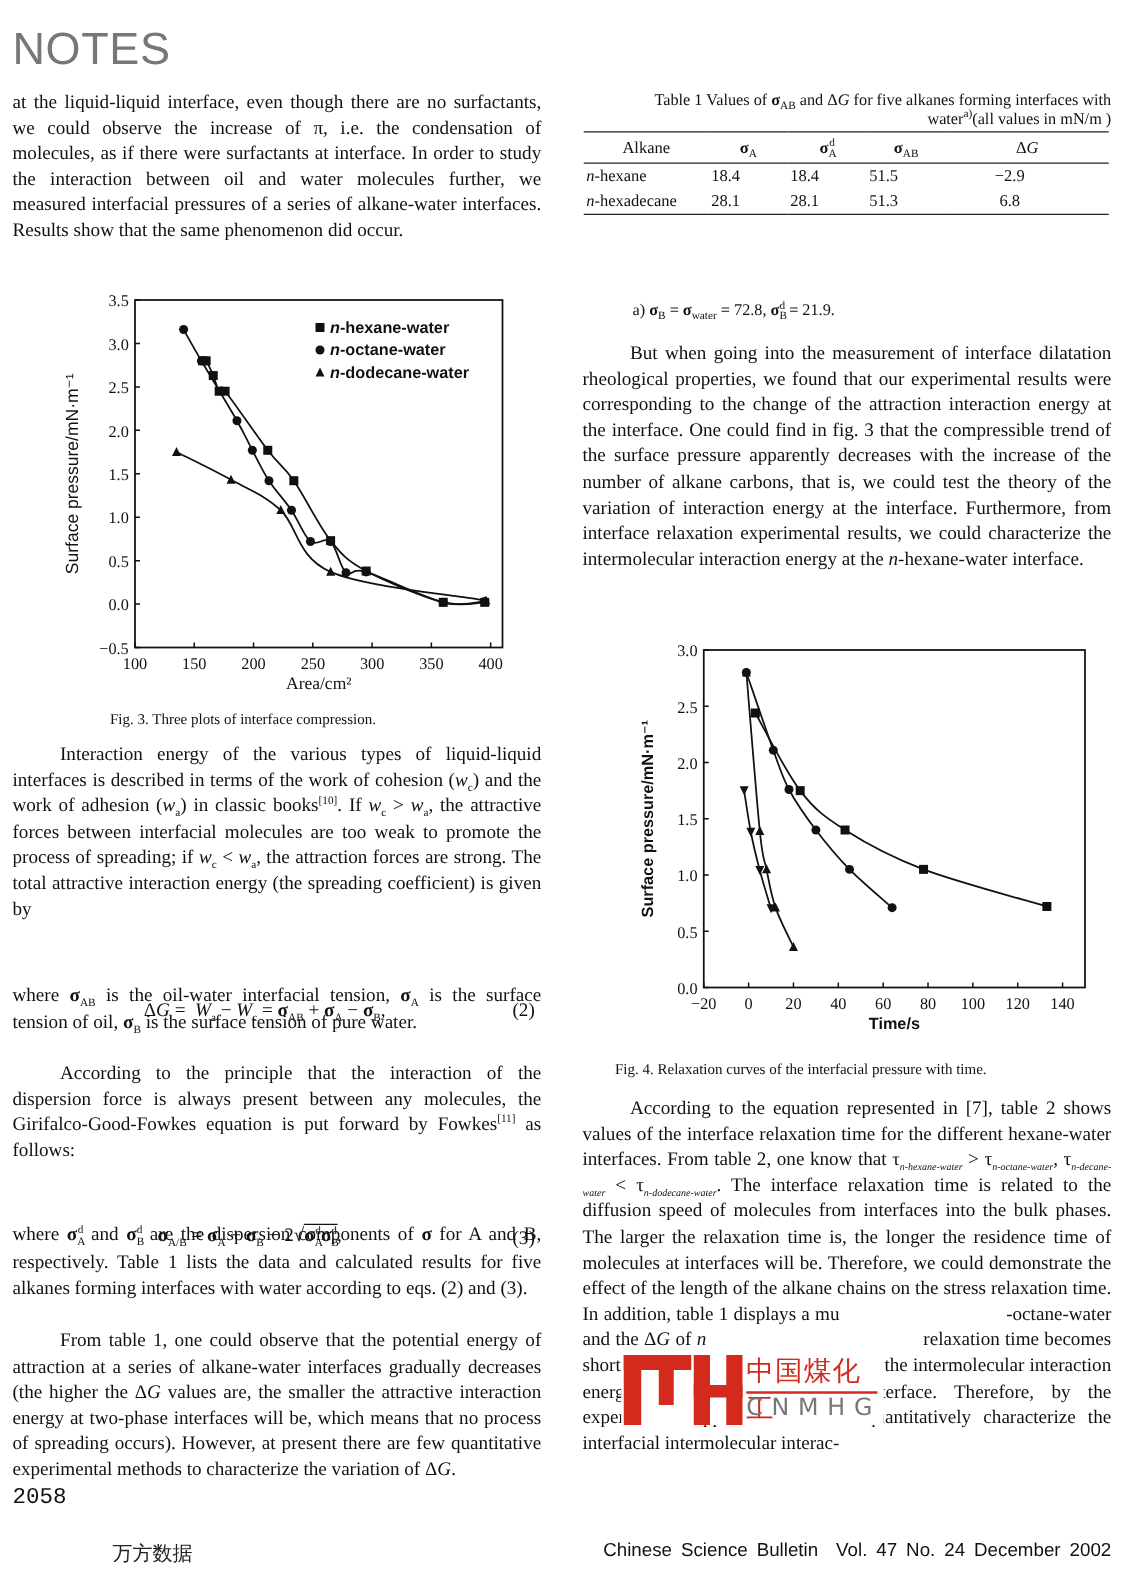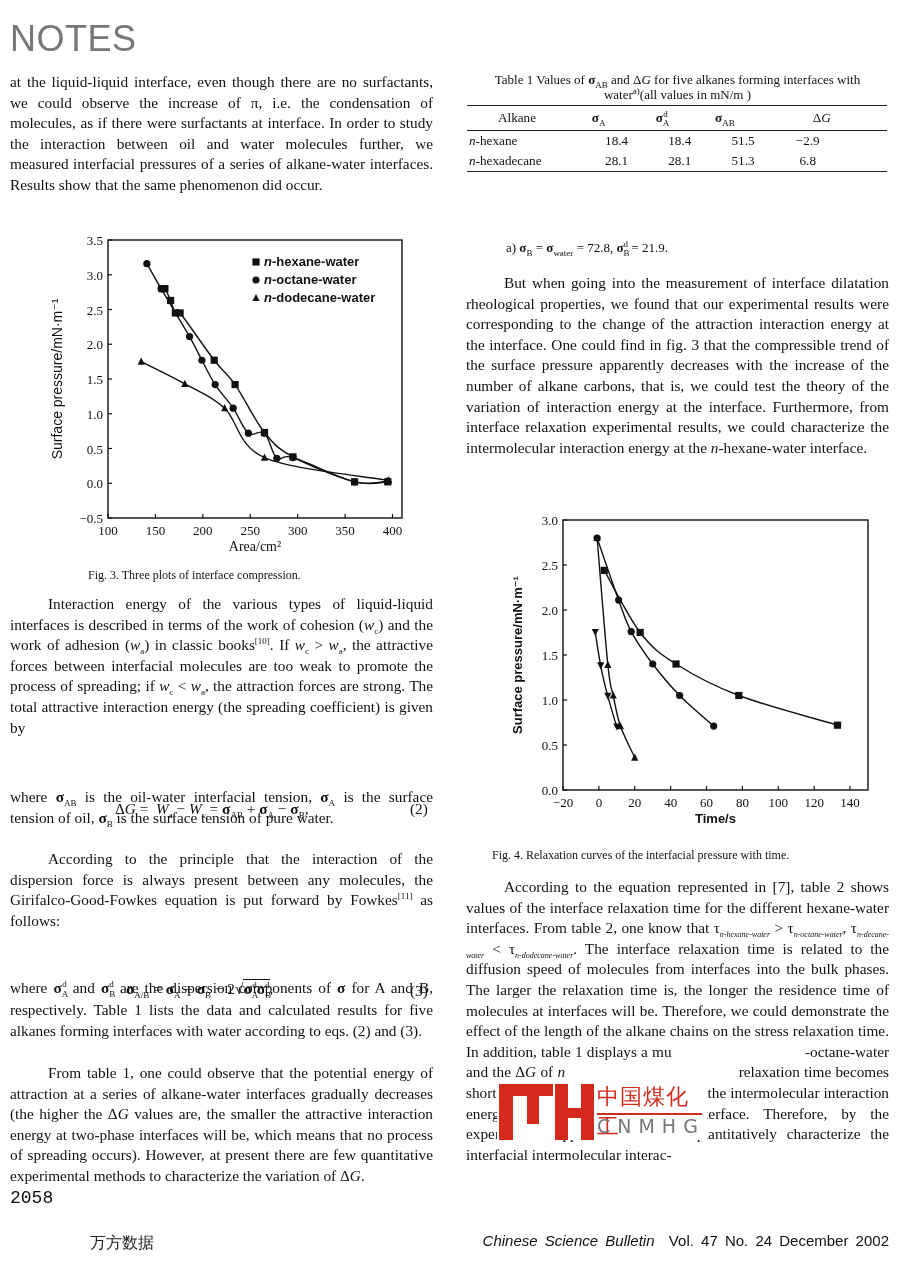--- a/index.html
+++ b/index.html
@@ -8,33 +8,33 @@
   .abs { position: absolute; }
   .header-notes { left: 10px; top: 18px; font-family: "Liberation Sans", "DejaVu Sans", sans-serif; font-size: 36px; color: #777; letter-spacing: 0.5px; }
   .para { font-size: 15.3px; line-height: 20.6px; text-align: justify; text-align-last: left; }
   .indent { text-indent: 38px; }
   .col-left { left: 10px; width: 423px; }
   .col-right { left: 466px; width: 423px; }
   .sigma { font-weight: bold; font-style: normal; }
   sub, sup { font-size: 9px; line-height: 0; }
   .it { font-style: italic; }
   .caption { font-size: 12px; color: #111; }
-  .table-title { font-size: 13px; text-align: center; line-height: 15px; }
+  .table-title { font-size: 13px; text-align: right; line-height: 15px; }
   table.t1 { border-collapse: collapse; width: 420px; font-size: 13.2px; }
   table.t1 th { font-weight: normal; padding: 4px 2px; border-top: 1.5px solid #222; border-bottom: 1.5px solid #222; }
   table.t1 td { padding: 1px 2px; line-height: 18px; }
   table.t1 tr.last td { border-bottom: 1.5px solid #222; }
-  table.t1 td.num { text-align: right; font-family: Liberation Serif, serif; }
+  table.t1 td.num { text-align: left; font-family: Liberation Serif, serif; }
   table.t1 td.dg { text-align: center; padding-right: 30px; }
   .footnote { font-size: 13px; }
   .equation { font-size: 15.3px; margin-top: 40px; }
   .footer-left { left: 10px; top: 1188px; font-family: Liberation Mono, monospace; font-size: 18px; }
   .footer-cn { left: 90px; top: 1233px; font-family: "DejaVu Sans", sans-serif; font-size: 16px; color: #222; }
   .footer-right { right: 10px; top: 1232px; font-family: "Liberation Sans", "DejaVu Sans", sans-serif; font-size: 15px; word-spacing: 3px; }
-  .footer-right .journal { font-style: italic; }
+  .footer-right .journal { }
   .logo { left: 497px; top: 1082px; width: 210px; height: 58px; background: #fff; }
   .logo .cn { position: absolute; left: 100px; top: 0px; font-family: "DejaVu Sans", sans-serif; font-size: 22px; color: #d42a1e; letter-spacing: 1px; }
   .logo .bar { position: absolute; left: 100px; top: 31px; width: 105px; height: 2px; background: #d42a1e; }
   .logo .en { position: absolute; left: 100px; top: 33px; font-family: "DejaVu Sans", sans-serif; font-size: 19px; color: #777; letter-spacing: 7px; }
   svg text { font-family: "Liberation Serif", "DejaVu Serif", serif; }
   .axis-sans { font-family: "Liberation Sans", "DejaVu Sans", sans-serif; }
 </style>
 </head>
 <body>
 

